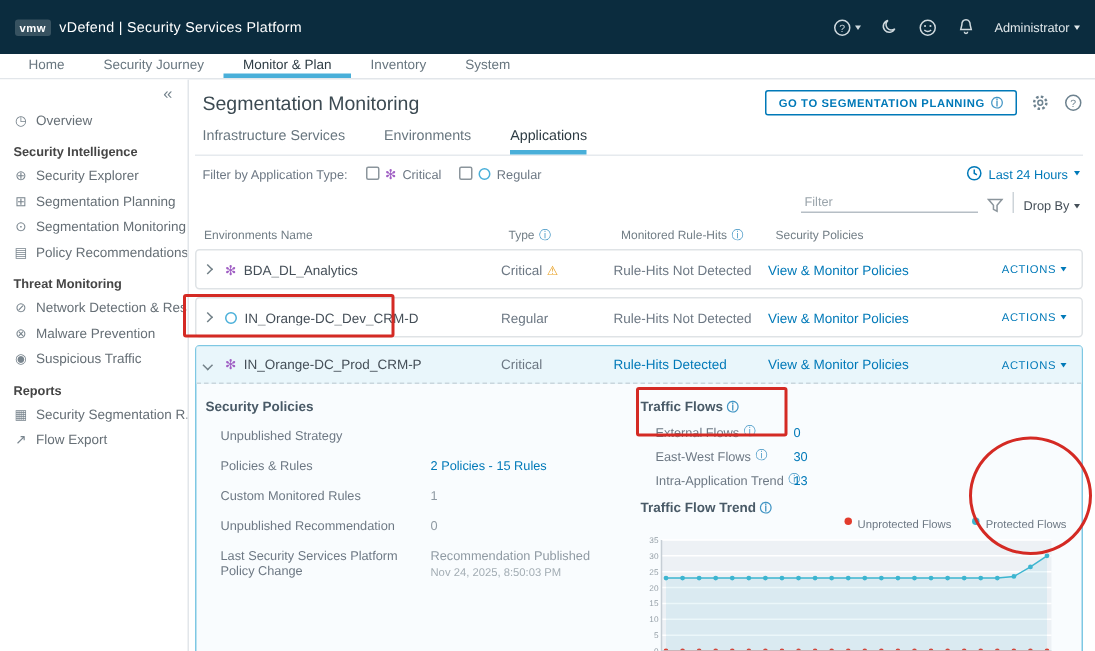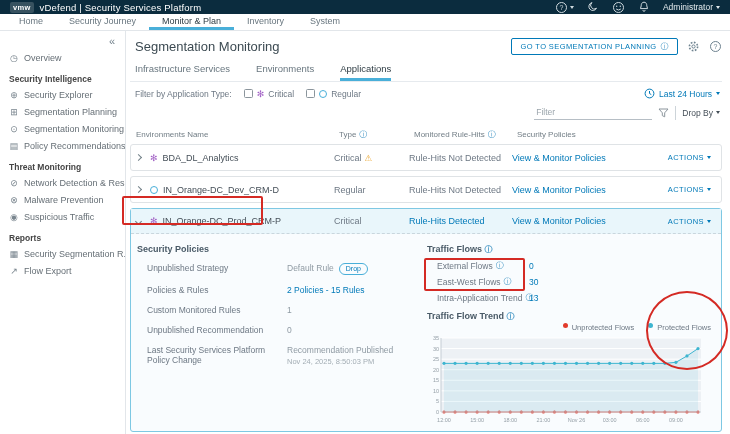--- a/index.html
+++ b/index.html
@@ -1,21 +1,21 @@
 <!DOCTYPE html>
 <html><head>
 <meta charset="utf-8">
 <style>
   *{box-sizing:border-box;margin:0;padding:0}
   html,body{width:730px;height:434px}
   body{font-family:"Liberation Sans",sans-serif;background:#fff;overflow:hidden;position:relative;color:#454f58}
   .app{width:730px;height:434px;position:relative;display:flex;flex-direction:column}
 
   
-  .topbar{height:14px;background:#0b2c3e;display:flex;align-items:center;padding:0 10px;flex:0 0 auto}
+  .topbar{height:36px;background:#0b2c3e;display:flex;align-items:center;padding:0 10px;flex:0 0 auto}
   .logo-box{background:rgba(255,255,255,.18);color:#fff;font-weight:bold;font-size:7.5px;padding:1px 3px;border-radius:2px;margin-right:6px;letter-spacing:.3px}
   .topbar-title{color:#fff;font-size:9.5px;letter-spacing:.2px}
   .topbar-right{margin-left:auto;display:flex;align-items:center;gap:13px;color:#cfd9de}
   .tb-icon{display:flex;align-items:center;gap:2px;cursor:pointer}
   .topbar-user{color:#e2e9ec;font-size:8.5px;display:flex;align-items:center;gap:3px;cursor:pointer}
   .caret{display:inline-block;width:0;height:0;border-left:3px solid transparent;border-right:3px solid transparent;border-top:4px solid currentColor}
   .caret.sm{border-left-width:2.5px;border-right-width:2.5px;border-top-width:3px}
 
   
   .navbar{height:17px;border-bottom:1px solid #e2e6ea;display:flex;align-items:stretch;padding-left:6px;flex:0 0 auto;background:#fff}
@@ -29,38 +29,38 @@
   .side-item{display:flex;align-items:center;gap:5px;color:#666f76;padding:3.5px 6px 3.5px 9px;cursor:pointer;white-space:nowrap;overflow:hidden}
   .side-item .sicon{color:#79858e;font-size:9px;width:10px;text-align:center;flex:0 0 auto}
   .side-header{font-weight:bold;color:#454545;font-size:8.5px;padding:8px 6px 2px 9px;white-space:nowrap}
 
   .main{flex:1;min-width:0;padding:5px 8px 0 4px;position:relative}
 
   
   .page-head{display:flex;align-items:center;padding:2px 0 4px 5px}
   .page-title{font-size:13px;color:#3c4a52;font-weight:normal}
   .page-head-right{margin-left:auto;display:flex;align-items:center;gap:9px}
-  .go-btn{border:1px solid #0079b8;color:#0079b8;background:#fff;border-radius:2px;font-size:7.5px;letter-spacing:.4px;padding:3px 8px;display:flex;align-items:center;gap:4px;cursor:pointer;font-weight:normal;white-space:nowrap}
+  .go-btn{border:1px solid #0079b8;color:#0079b8;background:#fff;border-radius:2px;font-size:7.5px;letter-spacing:.4px;padding:3px 8px;display:flex;align-items:center;gap:4px;cursor:pointer;font-weight:bold;white-space:nowrap}
   .hicon{color:#6d828f;display:flex;align-items:center;cursor:pointer}
 
   
   .tabs-row{display:flex;border-bottom:1px solid #e6eaee;padding-left:5px}
   .tab{font-size:9.5px;color:#68767f;padding:4px 0 4px 0;margin-right:26px;border-bottom:3px solid transparent;cursor:pointer;white-space:nowrap}
   .tab.active{color:#2e3c44;border-bottom-color:#49afd9}
 
   
   .filter-row{display:flex;align-items:center;padding:6px 0 2px 5px;font-size:8.5px;color:#6d7884}
   .cb{width:9px;height:9px;border:1px solid #8b959c;border-radius:1.5px;background:#fff;display:inline-block;flex:0 0 auto;cursor:pointer}
   .ftype{display:flex;align-items:center;gap:4px;margin-left:12px;cursor:pointer}
   .crit-icon{color:#a05fc4;font-size:9px}
   .reg-icon{width:8px;height:8px;border:1.3px solid #49afd9;border-radius:50%;display:inline-block}
   .time-range{margin-left:auto;color:#0079b8;display:flex;align-items:center;gap:4px;font-size:8.5px;cursor:pointer;padding-right:2px}
 
   
-  .toolbar-row{display:flex;align-items:center;justify-content:flex-end;padding:4px 2px 6px 0;gap:6px}
+  .toolbar-row{display:flex;align-items:flex-end;justify-content:flex-end;padding:4px 2px 6px 0;gap:6px}
   .filter-input{border:none;border-bottom:1px solid #b6bec5;font-size:8.5px;width:118px;padding:2px 2px;color:#454f58;outline:none;background:transparent}
   .filter-input::placeholder{color:#9aa4ab}
   .vsep{width:1px;height:14px;background:#cdd4d9}
   .sort-by{font-size:8.5px;color:#454f58;display:flex;align-items:center;gap:3px;cursor:pointer;white-space:nowrap}
 
   
   .thead{display:grid;grid-template-columns:203px 75px 103px 145px 1fr;font-size:8px;color:#727e86;padding:4px 0 5px 6px}
   .th{display:flex;align-items:center;gap:3px}
   .info{color:#4295c4;font-size:8px;line-height:1}
   .card{border:1px solid #dfe3e6;border-radius:3px;background:#fff;margin-bottom:5px}
@@ -330,24 +330,20 @@
               <span class="caret sm"></span>
             </span>
         </div>
 
         <div class="detail-wrap">
 
           <div class="d-left">
             <div class="d-title">Security Policies</div>
             <div class="d-row">
               <span class="d-label">Unpublished Strategy</span>
-              <span class="d-value">
-                  <span>Default Rule</span>
-                  <span class="pill">Drop</span>
-                </span>
             </div>
             <div class="d-row">
               <span class="d-label">Policies &amp; Rules</span>
               <span class="d-value">
                   <span class="link">2 Policies - 15 Rules</span>
                 </span>
             </div>
             <div class="d-row">
               <span class="d-label">Custom Monitored Rules</span>
               <span class="d-value">1</span>

